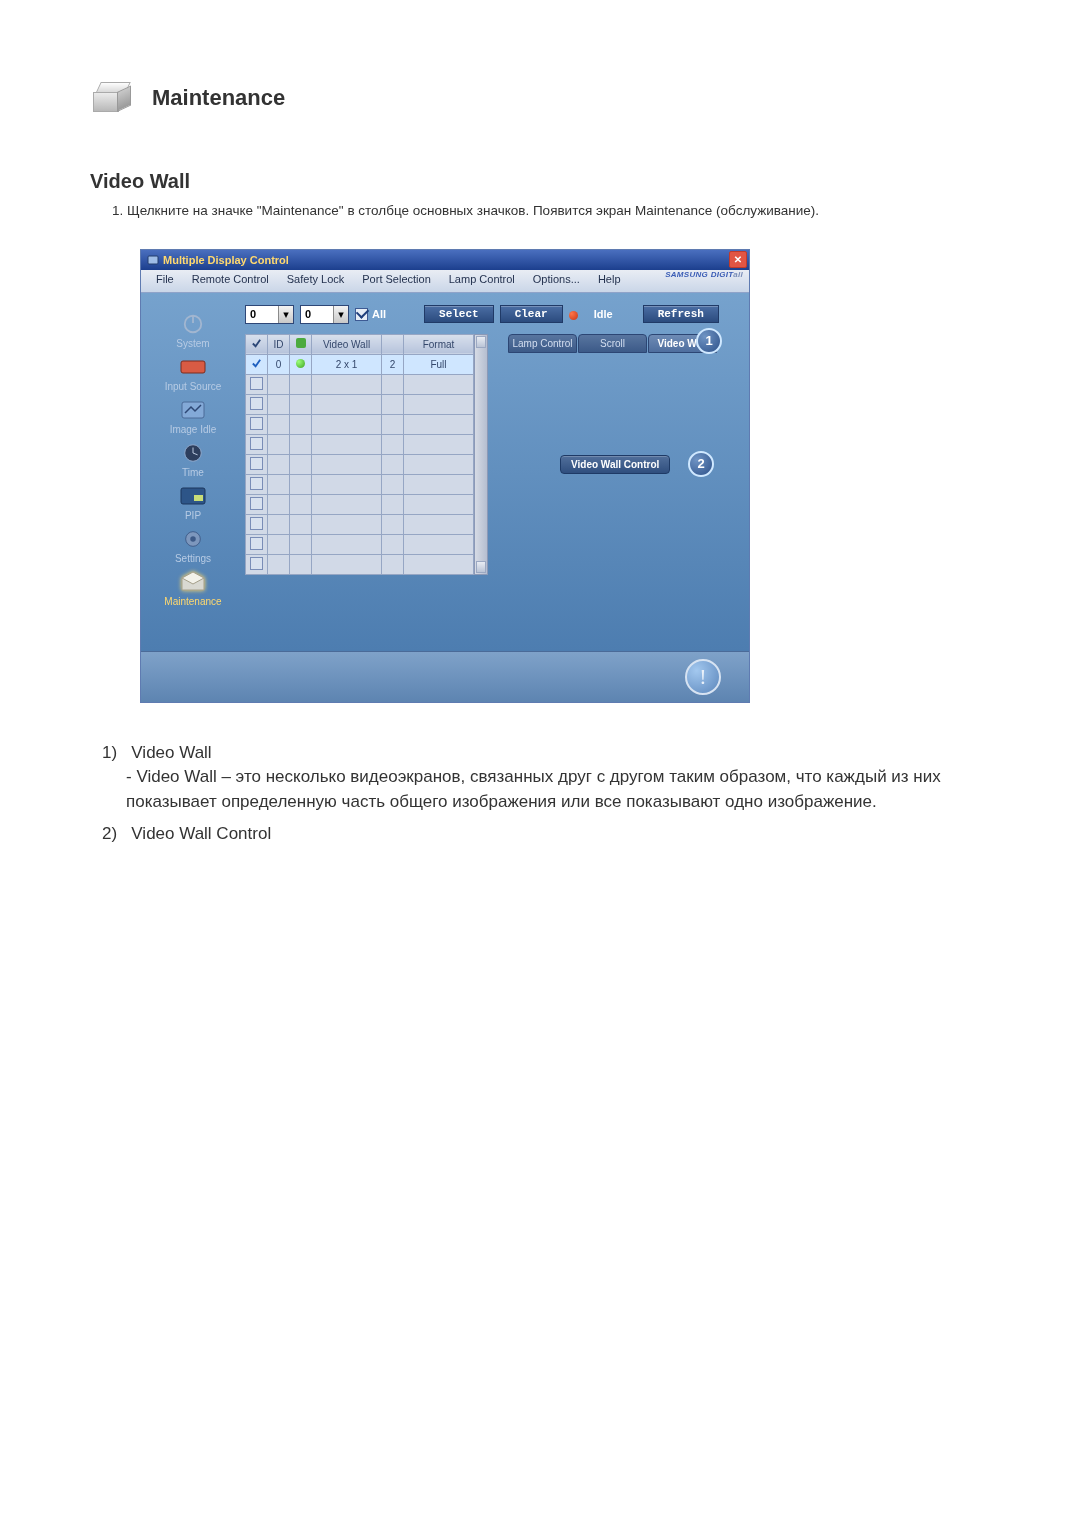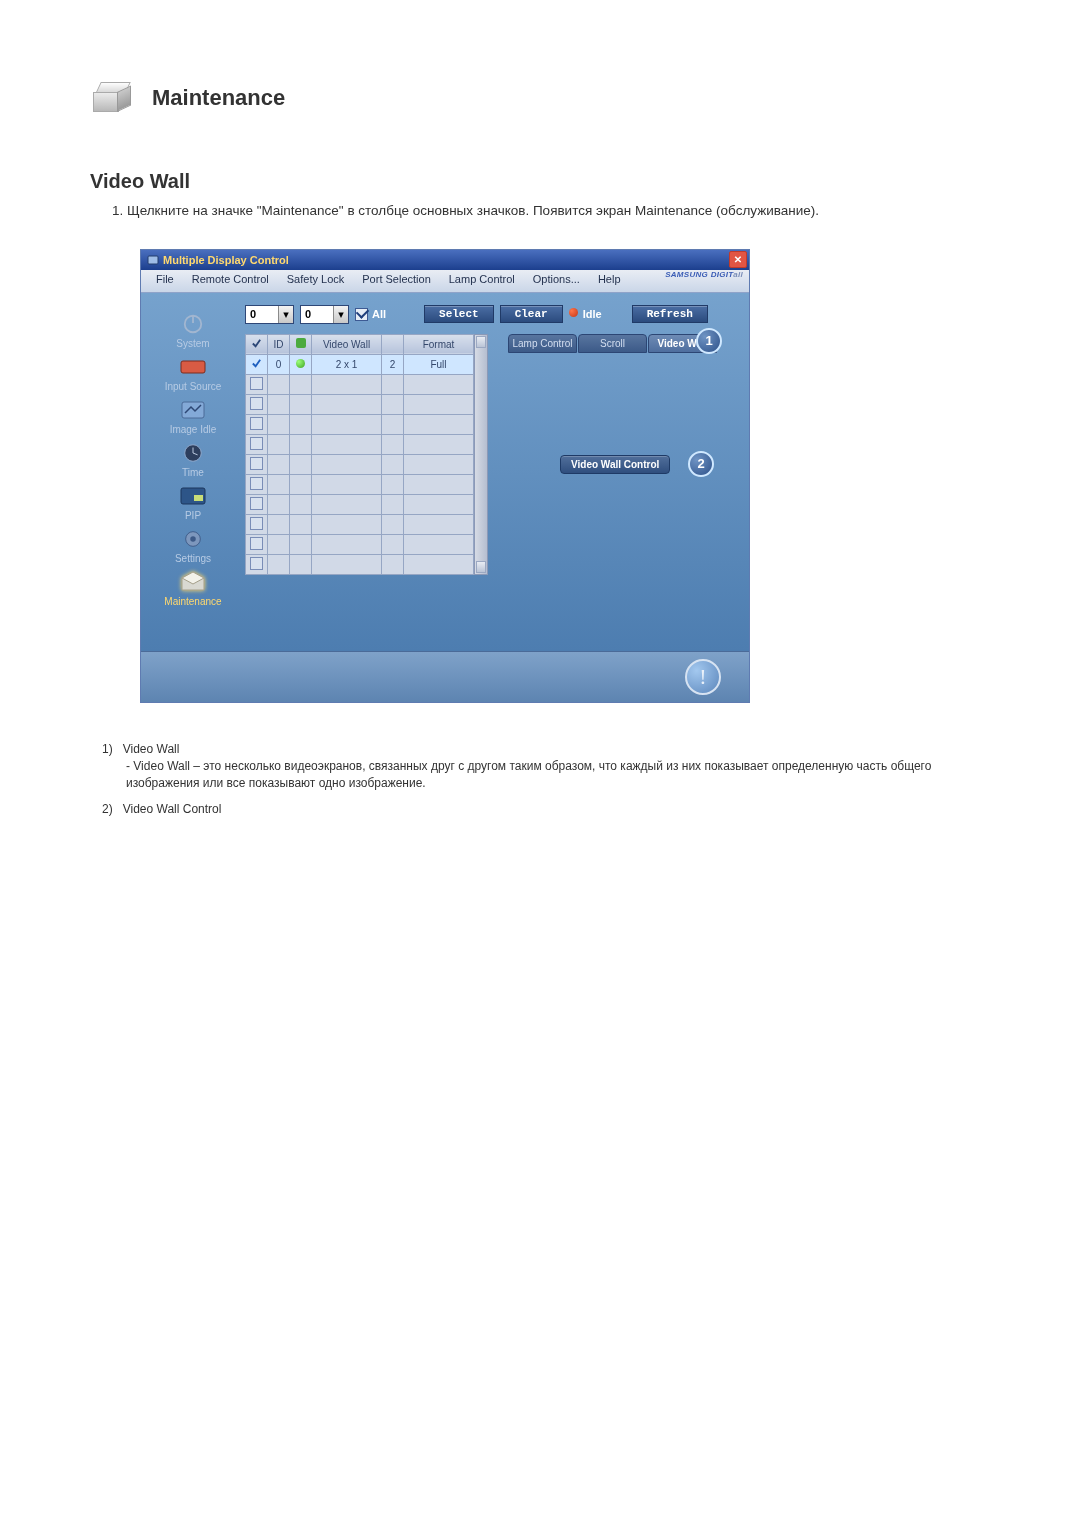--- a/index.html
+++ b/index.html
@@ -244,22 +244,22 @@
     border-radius: 0;
     padding: 2px 14px;
     font-size: 11px;
     font-weight: bold;
     color: #fff;
     box-shadow: inset 0 1px 0 rgba(255,255,255,.25);
     font-family: Liberation Mono, monospace;
   }
   .idle {
     display: flex;
-    align-items: flex-start;
-    gap: 5px;
+    align-items: flex-end;
+    gap: 16px;
     font-size: 11px;
     font-weight: bold;
   }
   .dot {
     width: 9px; height: 9px; border-radius: 50%;
     background: radial-gradient(circle at 30% 30%, #ff7448, #c53616);
   }
 
   
   .grid-wrap {
@@ -376,21 +376,21 @@
     background: radial-gradient(circle at 30% 30%, #a3c8ef, #5b86bb);
     color: #e9f0f9;
     font-size: 22px;
     display: flex; align-items: center; justify-content: center;
     font-family: Georgia, serif;
   }
 
   
   .explain {
     margin: 38px 0 0 12px;
-    font-size: 12px;
+    font-size: 17px;
     line-height: 1.45;
   }
   .explain .row { margin-bottom: 8px; }
   .explain .sub { margin-left: 24px; }
 </style>
 </head>
 <body>
 
 <div class="page">
 

